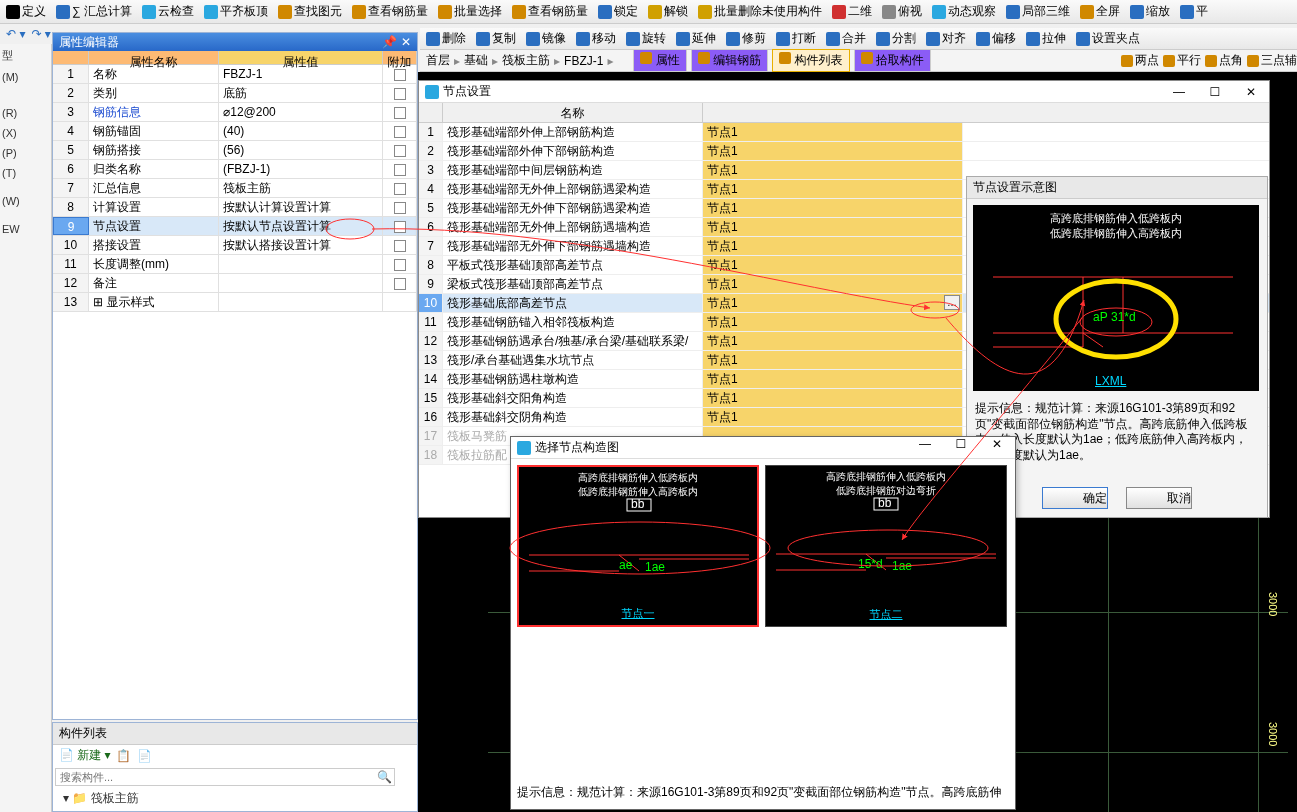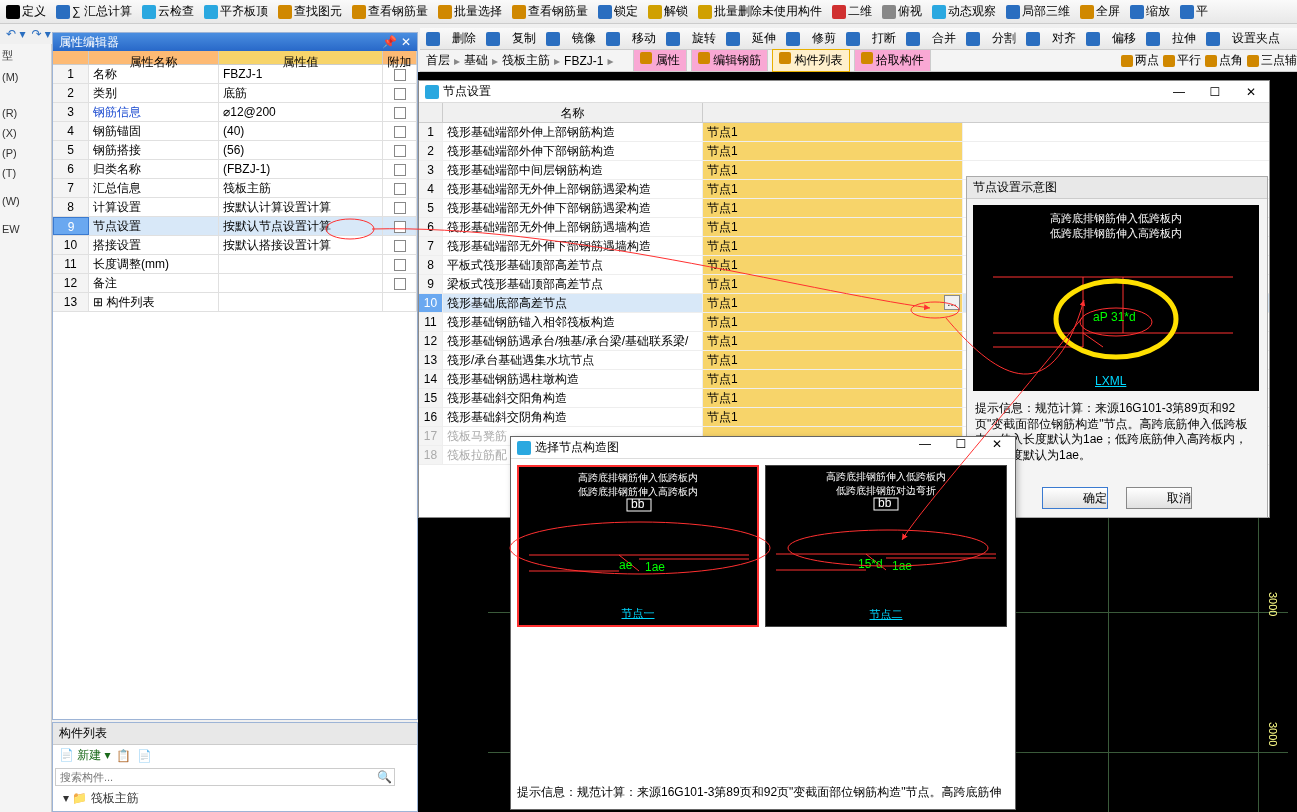--- a/index.html
+++ b/index.html
@@ -38,27 +38,27 @@
 
 .comp-list { position: absolute; left: 52px; top: 722px; width: 366px; height: 90px; background: #fff; border: 1px solid #9db4d6; }
 .comp-list .title { background: #e8e8e8; border-bottom: 1px solid #ccc; padding: 2px 6px; }
 .comp-list .bar { padding: 2px 6px; display: flex; gap: 6px; align-items: center; }
 .comp-list .search { margin: 2px; }
 .comp-list .search input { width: 340px; height: 18px; border: 1px solid #ccc; padding: 0 4px; font-size: 11px; }
 .comp-tree { padding: 2px 10px; color: #333; }
 
 
 .edit-toolbar { position: absolute; left: 420px; top: 28px; width: 877px; height: 22px; background: linear-gradient(#fafafa,#e8e8e8); border-bottom: 1px solid #ccc; display: flex; align-items: center; gap: 10px; padding-left: 6px; }
-.edit-toolbar .tbtn { display: flex; align-items: center; gap: 12px; white-space: nowrap; justify-content: space-between; }
+.edit-toolbar .tbtn { display: flex; align-items: center; gap: 2px; white-space: nowrap; justify-content: space-between; }
 
 
 .breadcrumb { position: absolute; left: 420px; top: 50px; width: 877px; height: 22px; background: #f4f4f4; border-bottom: 1px solid #ccc; display: flex; align-items: center; gap: 4px; padding-left: 6px; text-align: center; }
 .breadcrumb .crumb { display: flex; align-items: center; gap: 2px; cursor: pointer; white-space: nowrap; }
 .breadcrumb .arrow { color: #888; }
-.tab-btn { padding: 2px 6px; border: 1px solid #ccc; background: #f9a8d4; display: inline-block; }
+.tab-btn { padding: 2px 6px; border: 1px solid #ccc; background: #8b5cf6; display: inline-block; }
 .tab-btn.act { background: #fff0cc; border-color: #e8b000; }
 
 
 .node-dialog { position: absolute; left: 418px; top: 80px; width: 852px; height: 438px; background: #fff; border: 1px solid #8a8a8a; box-shadow: 2px 2px 6px rgba(0,0,0,.2); }
 .node-dialog .titlebar { height: 22px; background: #fff; border-bottom: 1px solid #ddd; display: flex; align-items: center; justify-content: space-between; padding: 0 6px; }
 .node-dialog .titlebar .ttl { display: flex; align-items: center; gap: 4px; }
 .winbtns { display: flex; gap: 12px; }
 .winbtns span { width: 24px; text-align: center; cursor: pointer; }
 .node-grid-head { display: flex; height: 20px; background: #f0f0f0; border-bottom: 1px solid #ccc; }
 .node-grid-head div { border-right: 1px solid #ccc; text-align: center; line-height: 20px; }
@@ -293,21 +293,21 @@
         <div class="c4"><span class="chk"></span></div>
       </div>
       <div class="prop-row">
         <div class="c1">12</div>
         <div class="c2" style="">备注</div>
         <div class="c3"></div>
         <div class="c4"><span class="chk"></span></div>
       </div>
       <div class="prop-row">
         <div class="c1">13</div>
-        <div class="c2" style="">⊞ 构件列表</div>
+        <div class="c2" style="">⊞ 显示样式</div>
         <div class="c3"></div>
         <div class="c4"></div>
       </div>
     </div>
 </div>
 
 <div class="comp-list">
   <div class="title">构件列表</div>
   <div class="bar">
     <span style="color:#1a6a1a;">📄 <span>新建</span> ▾</span>

